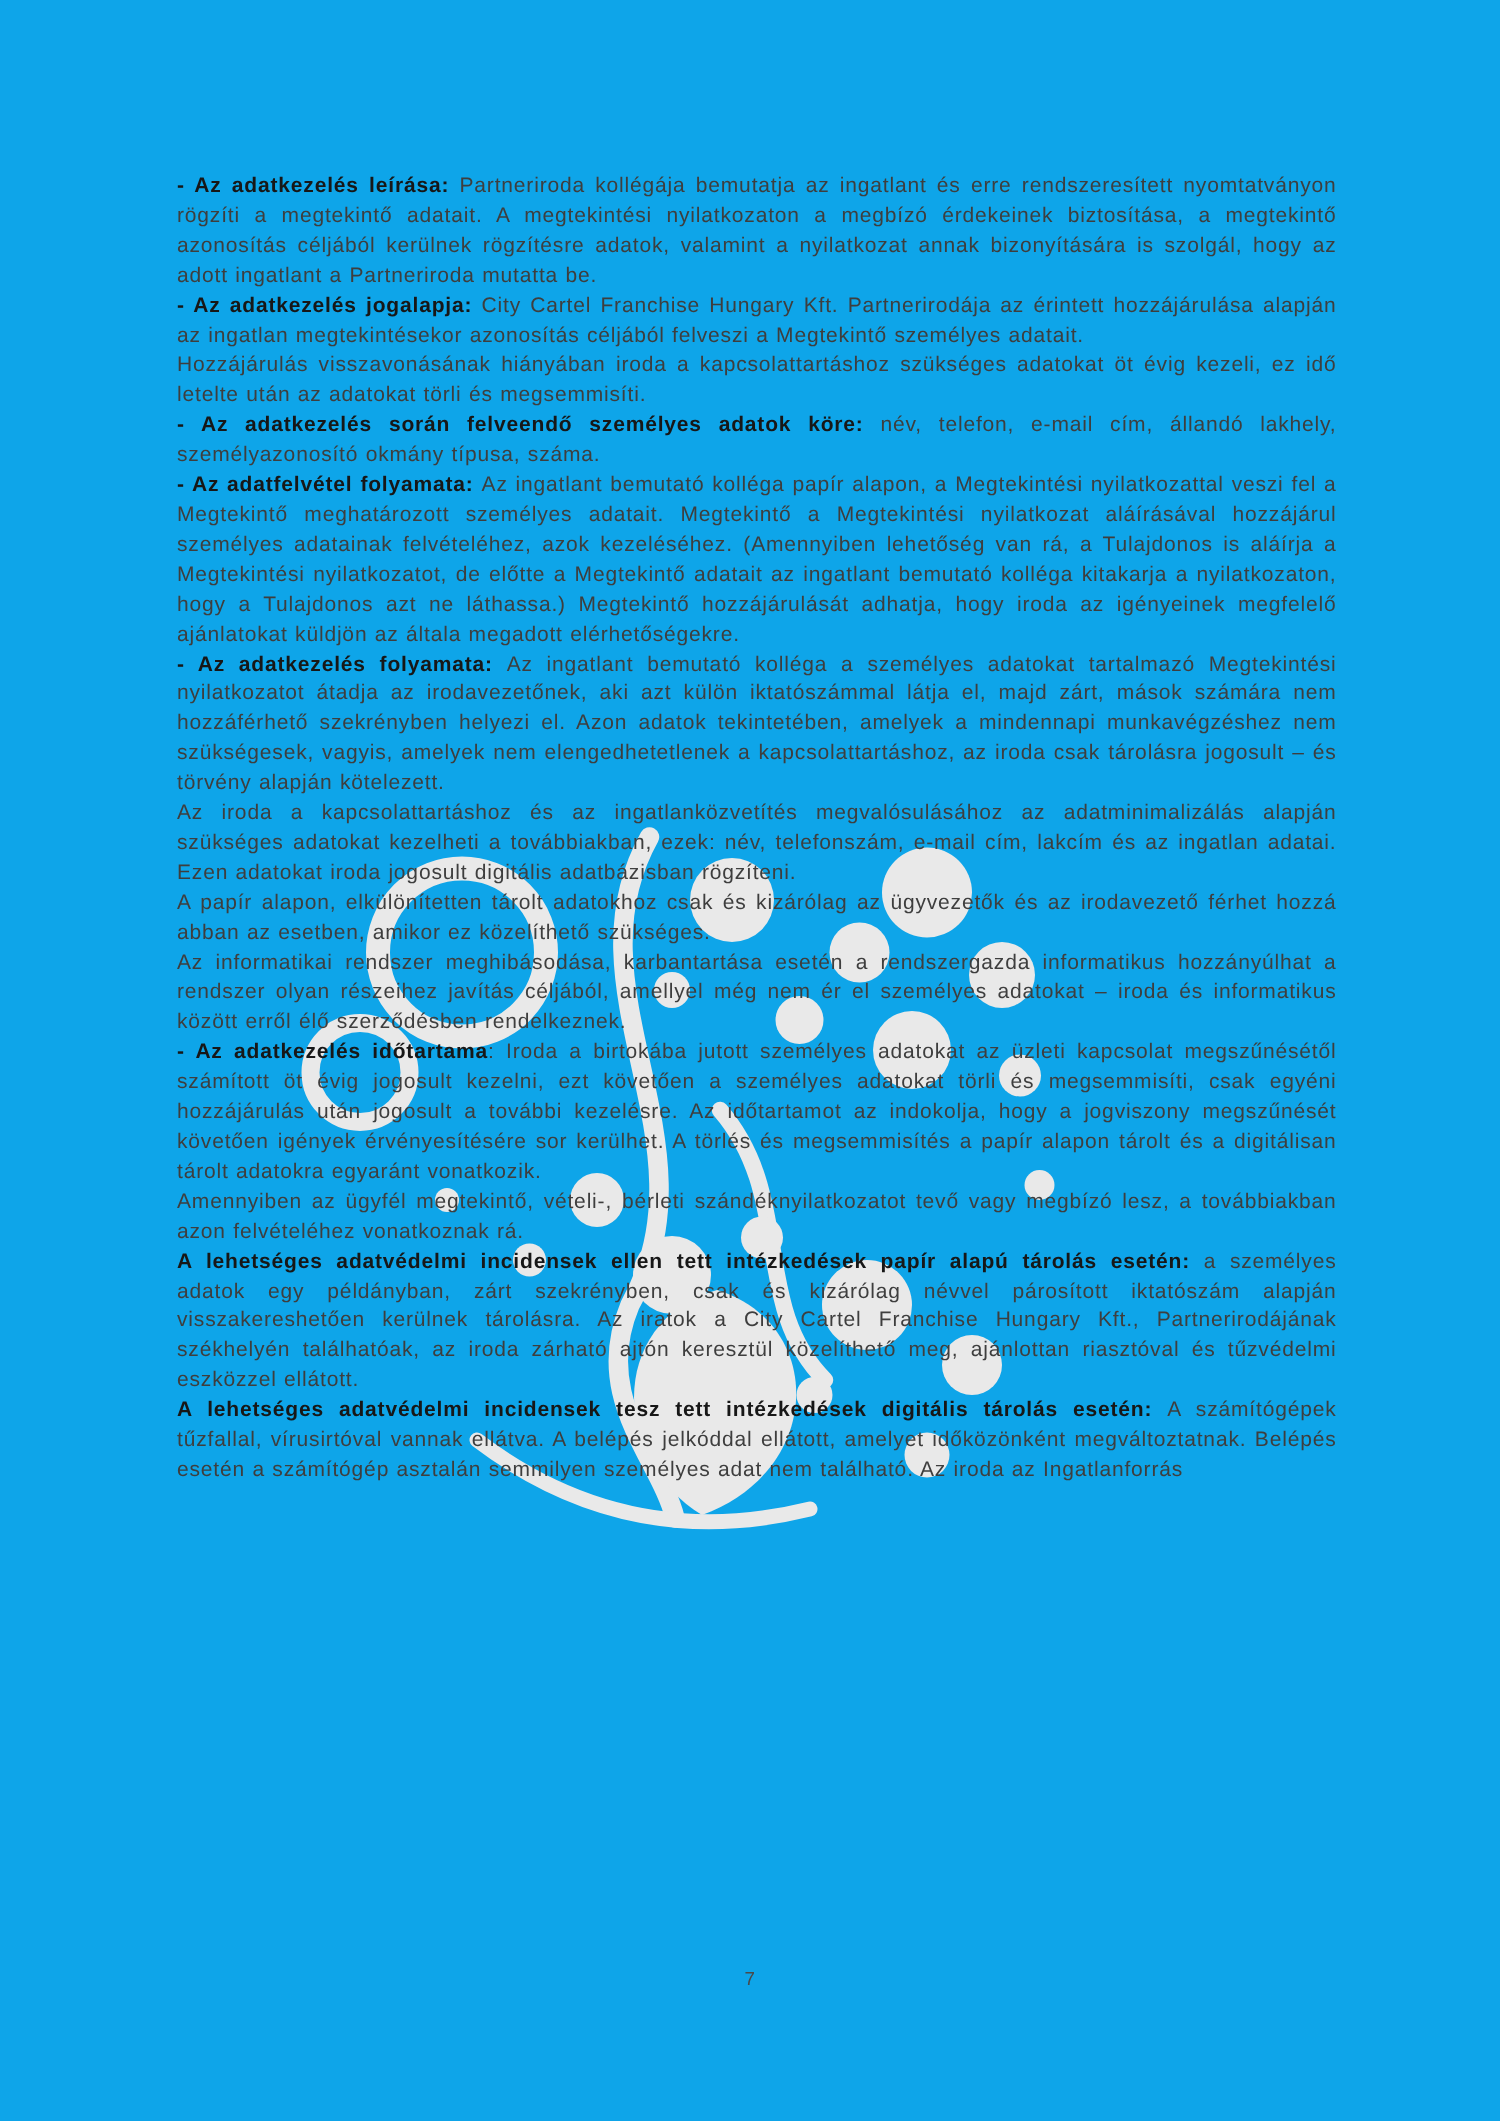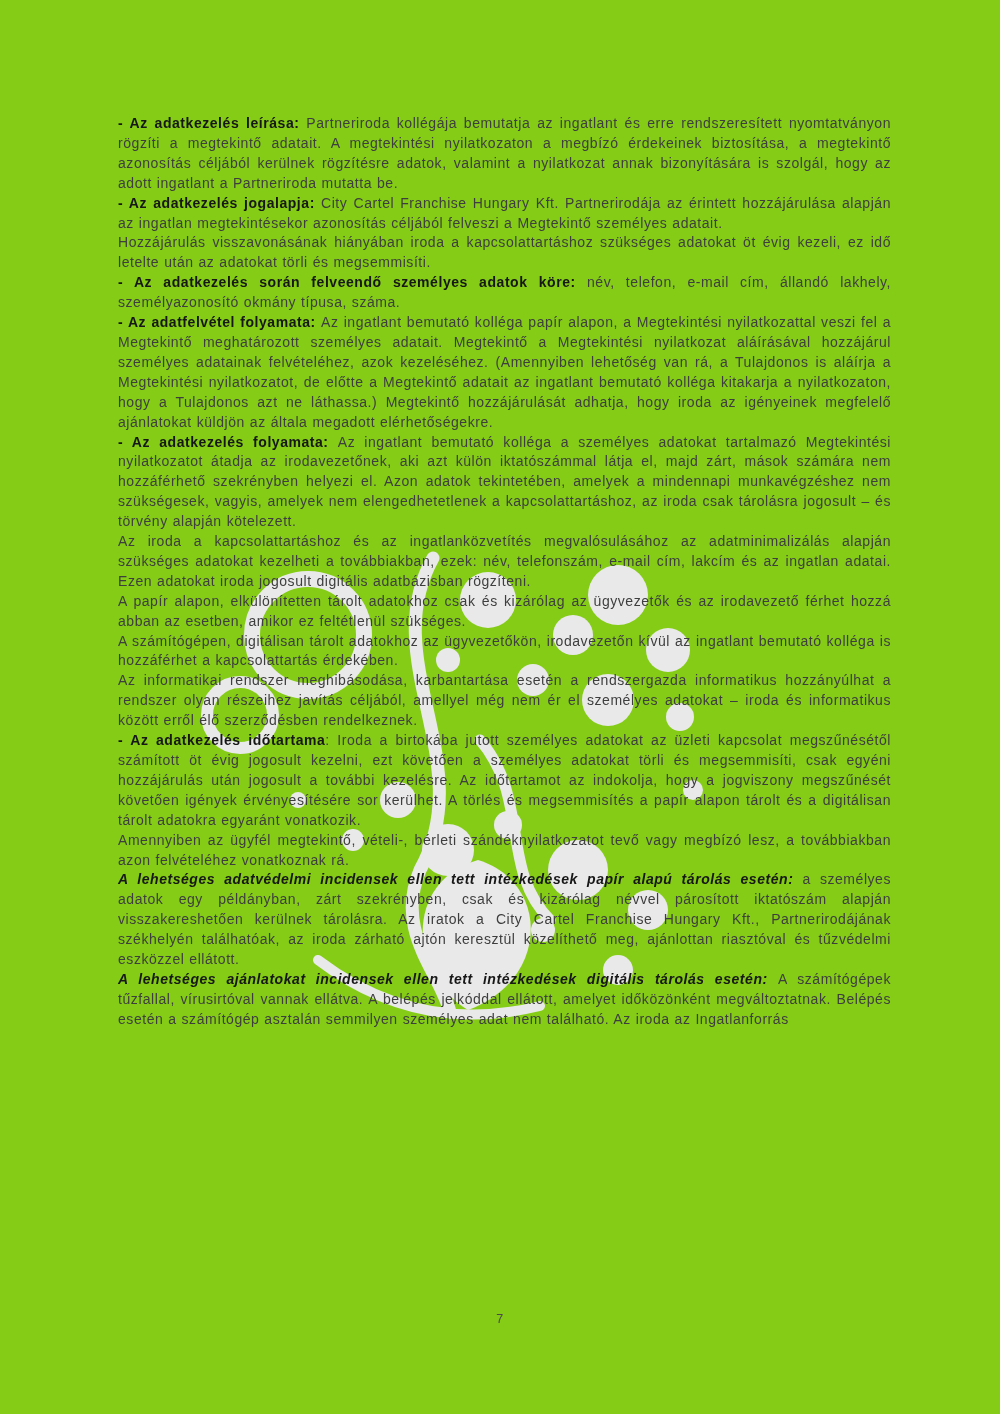--- a/index.html
+++ b/index.html
@@ -7,21 +7,21 @@
     width: 1000px;
     height: 1414px;
     background: #ffffff;
     position: relative;
     font-family: "Liberation Sans", sans-serif;
     overflow: hidden;
   }
   .page {
     position: absolute;
     inset: 0;
-    background: #84cc16;
+    background: #0ea5e9;
   }
   .watermark {
     position: absolute;
     left: 148px;
     top: 540px;
     width: 590px;
     height: 510px;
     color: #e9e9e9;
     z-index: 0;
     pointer-events: none;
@@ -36,21 +36,21 @@
   .para {
     margin: 0;
     text-align: justify;
     font-size: 14px;
     line-height: 19.9px;
     letter-spacing: 0.55px;
     color: #3e3e3e;
     word-spacing: 0.5px;
   }
   .para .b { font-weight: 700; color: #171717; }
-  .para .i { font-style: italic; }
+  .para .i { }
   .page-number {
     position: absolute;
     top: 1312px;
     left: 0;
     width: 1000px;
     text-align: center;
     font-size: 12.5px;
     color: #4a4a4a;
     z-index: 1;
     letter-spacing: 0.5px;
@@ -95,24 +95,23 @@
   </div>
 
   <div class="content">
       <p class="para"><span class="b">- Az adatkezelés leírása: </span><span>Partneriroda kollégája bemutatja az ingatlant és erre rendszeresített nyomtatványon rögzíti a megtekintő adatait. A megtekintési nyilatkozaton a megbízó érdekeinek biztosítása, a megtekintő azonosítás céljából kerülnek rögzítésre adatok, valamint a nyilatkozat annak bizonyítására is szolgál, hogy az adott ingatlant a Partneriroda mutatta be.</span></p>
       <p class="para"><span class="b">- Az adatkezelés jogalapja: </span><span>City Cartel Franchise Hungary Kft. Partnerirodája az érintett hozzájárulása alapján az ingatlan megtekintésekor azonosítás céljából felveszi a Megtekintő személyes adatait.</span></p>
       <p class="para"><span>Hozzájárulás visszavonásának hiányában iroda a kapcsolattartáshoz szükséges adatokat öt évig kezeli, ez idő letelte után az adatokat törli és megsemmisíti.</span></p>
       <p class="para"><span class="b">- Az adatkezelés során felveendő személyes adatok köre: </span><span>név, telefon, e-mail cím, állandó lakhely, személyazonosító okmány típusa, száma.</span></p>
       <p class="para"><span class="b">- Az adatfelvétel folyamata: </span><span>Az ingatlant bemutató kolléga papír alapon, a Megtekintési nyilatkozattal veszi fel a Megtekintő meghatározott személyes adatait. Megtekintő a Megtekintési nyilatkozat aláírásával hozzájárul személyes adatainak felvételéhez, azok kezeléséhez. (Amennyiben lehetőség van rá, a Tulajdonos is aláírja a Megtekintési nyilatkozatot, de előtte a Megtekintő adatait az ingatlant bemutató kolléga kitakarja a nyilatkozaton, hogy a Tulajdonos azt ne láthassa.) Megtekintő hozzájárulását adhatja, hogy iroda az igényeinek megfelelő ajánlatokat küldjön az általa megadott elérhetőségekre.</span></p>
       <p class="para"><span class="b">- Az adatkezelés folyamata: </span><span>Az ingatlant bemutató kolléga a személyes adatokat tartalmazó Megtekintési nyilatkozatot átadja az irodavezetőnek, aki azt külön iktatószámmal látja el, majd zárt, mások számára nem hozzáférhető szekrényben helyezi el. Azon adatok tekintetében, amelyek a mindennapi munkavégzéshez nem szükségesek, vagyis, amelyek nem elengedhetetlenek a kapcsolattartáshoz, az iroda csak tárolásra jogosult – és törvény alapján kötelezett.</span></p>
       <p class="para"><span>Az iroda a kapcsolattartáshoz és az ingatlanközvetítés megvalósulásához az adatminimalizálás alapján szükséges adatokat kezelheti a továbbiakban, ezek: név, telefonszám, e-mail cím, lakcím és az ingatlan adatai. Ezen adatokat iroda jogosult digitális adatbázisban rögzíteni.</span></p>
-      <p class="para"><span>A papír alapon, elkülönítetten tárolt adatokhoz csak és kizárólag az ügyvezetők és az irodavezető férhet hozzá abban az esetben, amikor ez feltétlenül szükséges.</span></p>
-      <p class="para"><span>A számítógépen, digitálisan tárolt adatokhoz az ügyvezetőkön, irodavezetőn kívül az ingatlant bemutató kolléga is hozzáférhet a kapcsolattartás érdekében.</span></p>
+      <p class="para"><span>A papír alapon, elkülönítetten tárolt adatokhoz csak és kizárólag az ügyvezetők és az irodavezető férhet hozzá abban az esetben, amikor ez közelíthető szükséges.</span></p>
       <p class="para"><span>Az informatikai rendszer meghibásodása, karbantartása esetén a rendszergazda informatikus hozzányúlhat a rendszer olyan részeihez javítás céljából, amellyel még nem ér el személyes adatokat – iroda és informatikus között erről élő szerződésben rendelkeznek.</span></p>
       <p class="para"><span class="b">- Az adatkezelés időtartama</span><span>: Iroda a birtokába jutott személyes adatokat az üzleti kapcsolat megszűnésétől számított öt évig jogosult kezelni, ezt követően a személyes adatokat törli és megsemmisíti, csak egyéni hozzájárulás után jogosult a további kezelésre. Az időtartamot az indokolja, hogy a jogviszony megszűnését követően igények érvényesítésére sor kerülhet. A törlés és megsemmisítés a papír alapon tárolt és a digitálisan tárolt adatokra egyaránt vonatkozik.</span></p>
       <p class="para"><span>Amennyiben az ügyfél megtekintő, vételi-, bérleti szándéknyilatkozatot tevő vagy megbízó lesz, a továbbiakban azon felvételéhez vonatkoznak rá.</span></p>
       <p class="para"><span class="b i">A lehetséges adatvédelmi incidensek ellen tett intézkedések papír alapú tárolás esetén: </span><span>a személyes adatok egy példányban, zárt szekrényben, csak és kizárólag névvel párosított iktatószám alapján visszakereshetően kerülnek tárolásra. Az iratok a City Cartel Franchise Hungary Kft., Partnerirodájának székhelyén találhatóak, az iroda zárható ajtón keresztül közelíthető meg, ajánlottan riasztóval és tűzvédelmi eszközzel ellátott.</span></p>
-      <p class="para"><span class="b i">A lehetséges ajánlatokat incidensek ellen tett intézkedések digitális tárolás esetén: </span><span>A számítógépek tűzfallal, vírusirtóval vannak ellátva. A belépés jelkóddal ellátott, amelyet időközönként megváltoztatnak. Belépés esetén a számítógép asztalán semmilyen személyes adat nem található. Az iroda az Ingatlanforrás</span></p>
+      <p class="para"><span class="b i">A lehetséges adatvédelmi incidensek tesz tett intézkedések digitális tárolás esetén: </span><span>A számítógépek tűzfallal, vírusirtóval vannak ellátva. A belépés jelkóddal ellátott, amelyet időközönként megváltoztatnak. Belépés esetén a számítógép asztalán semmilyen személyes adat nem található. Az iroda az Ingatlanforrás</span></p>
     </div>
 
   <div class="page-number">7</div>
 
 </div>
 
 </body></html>

